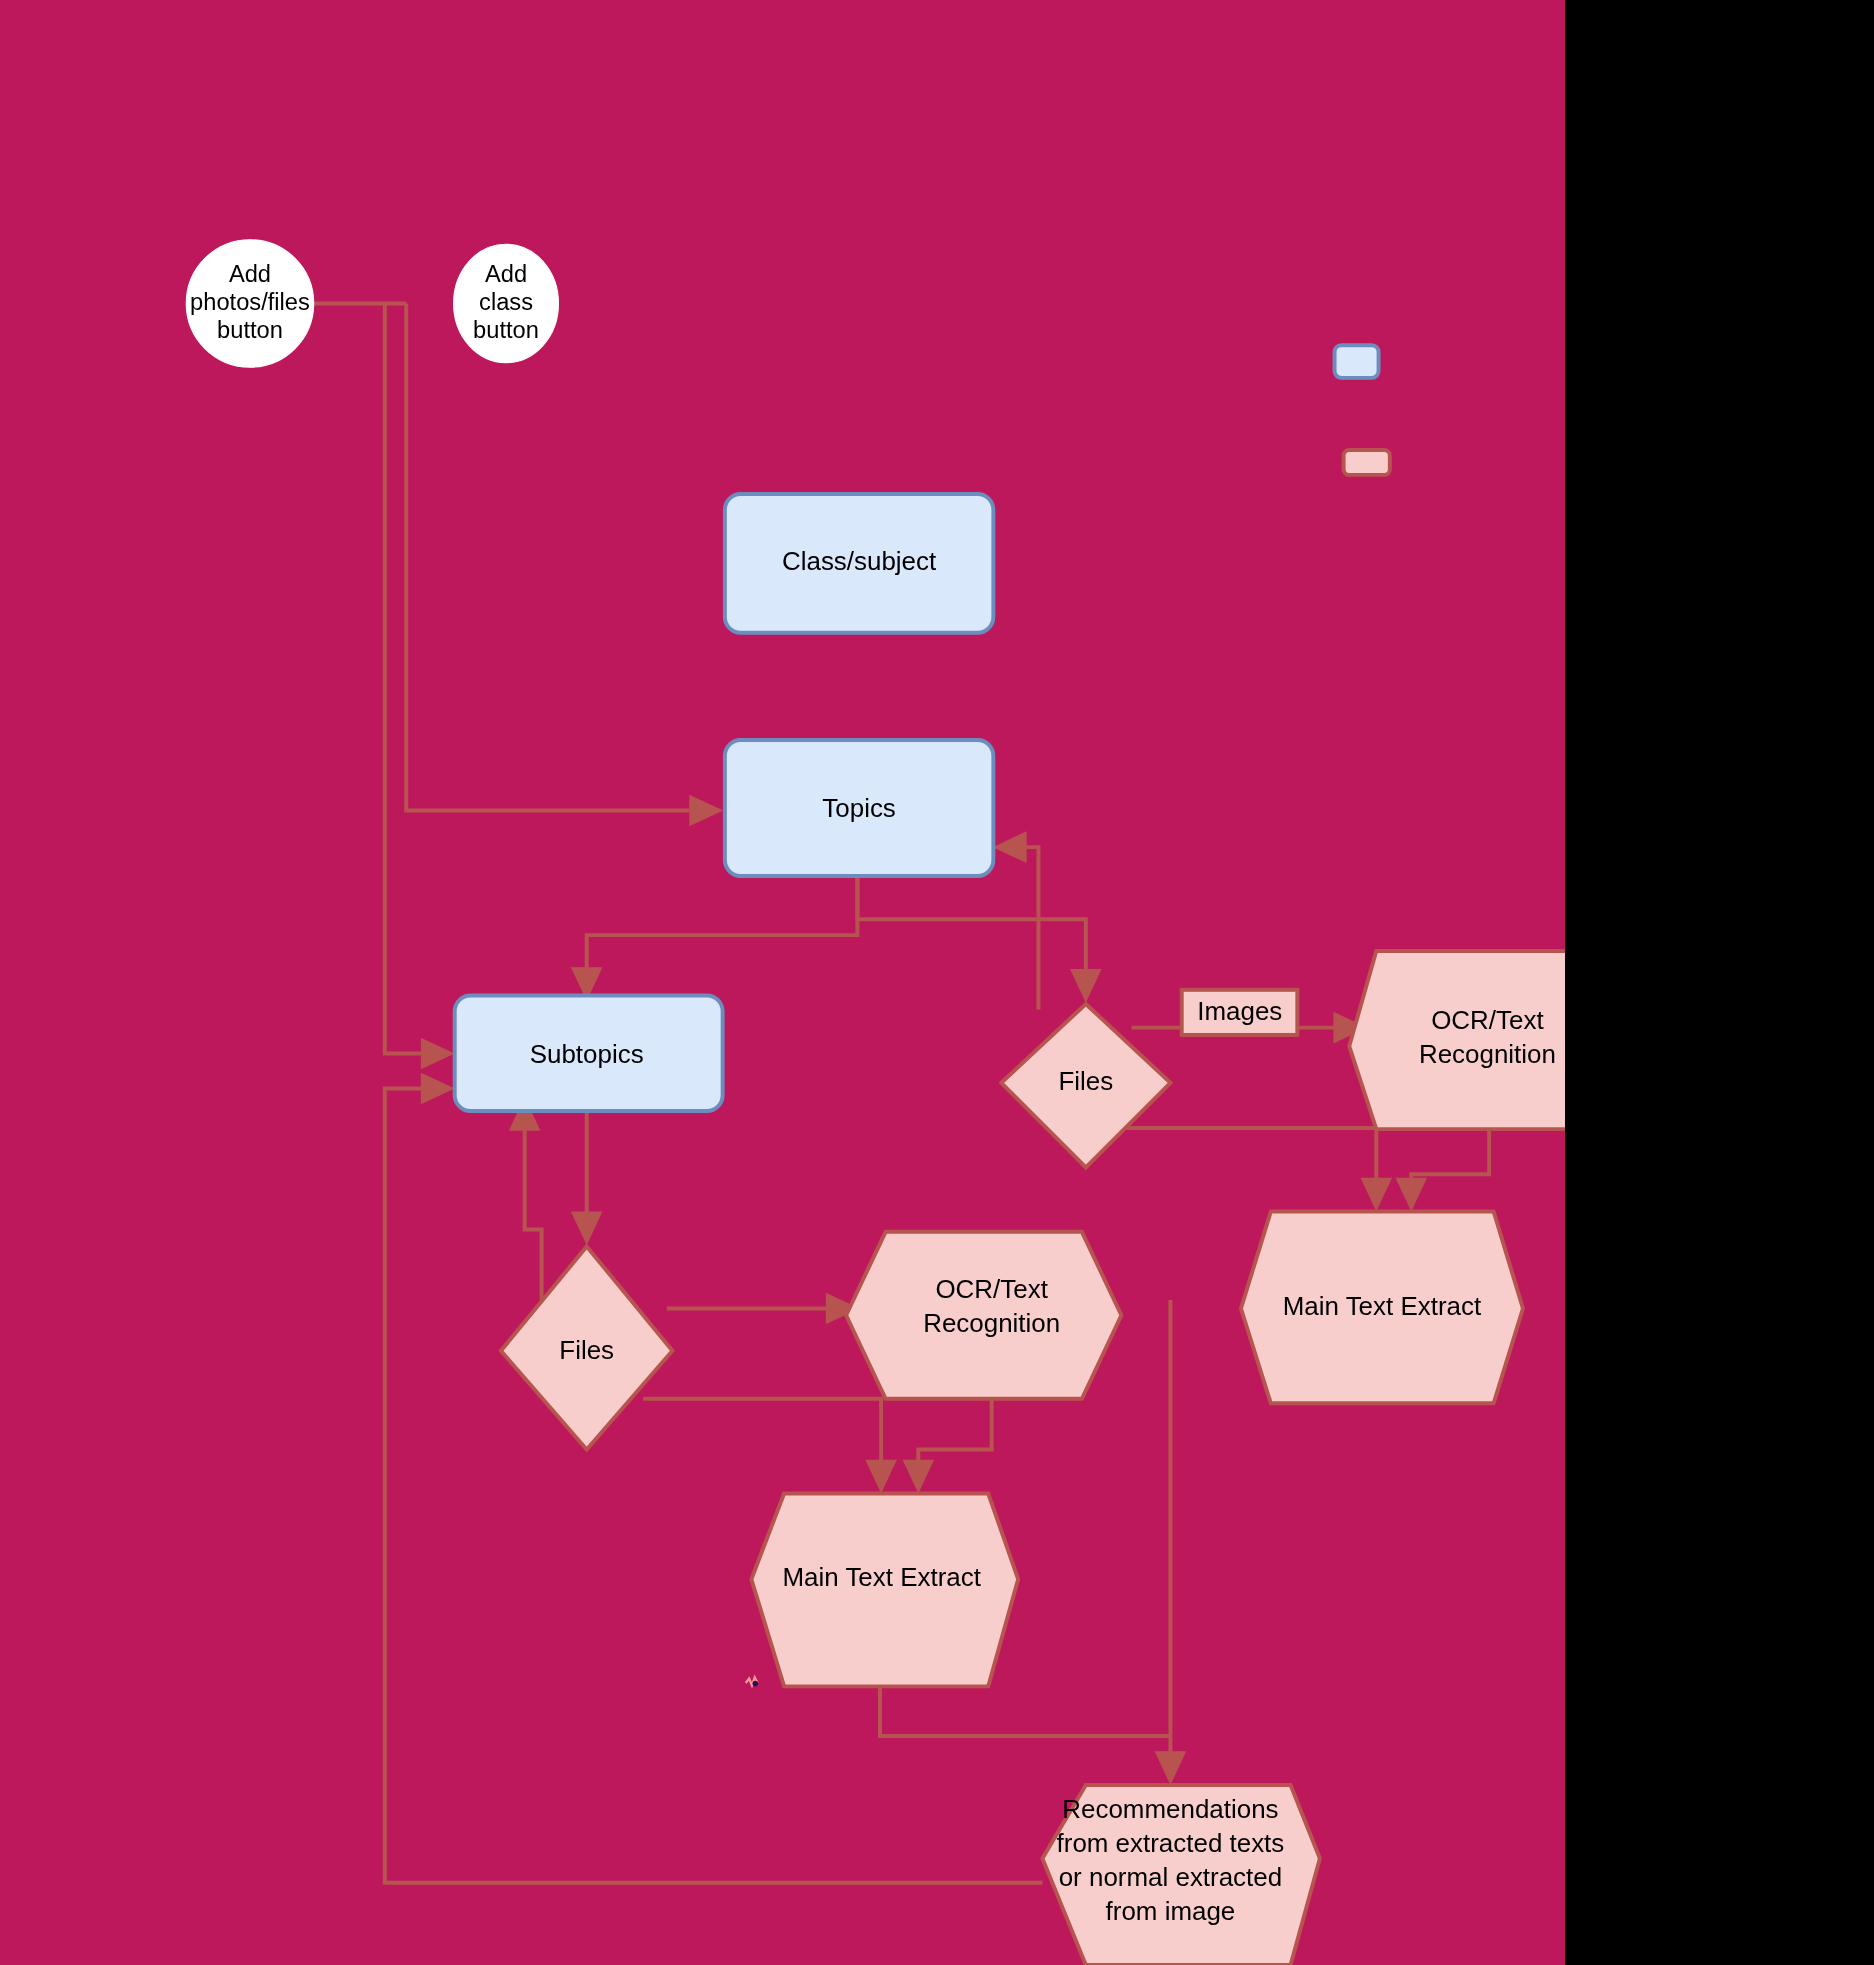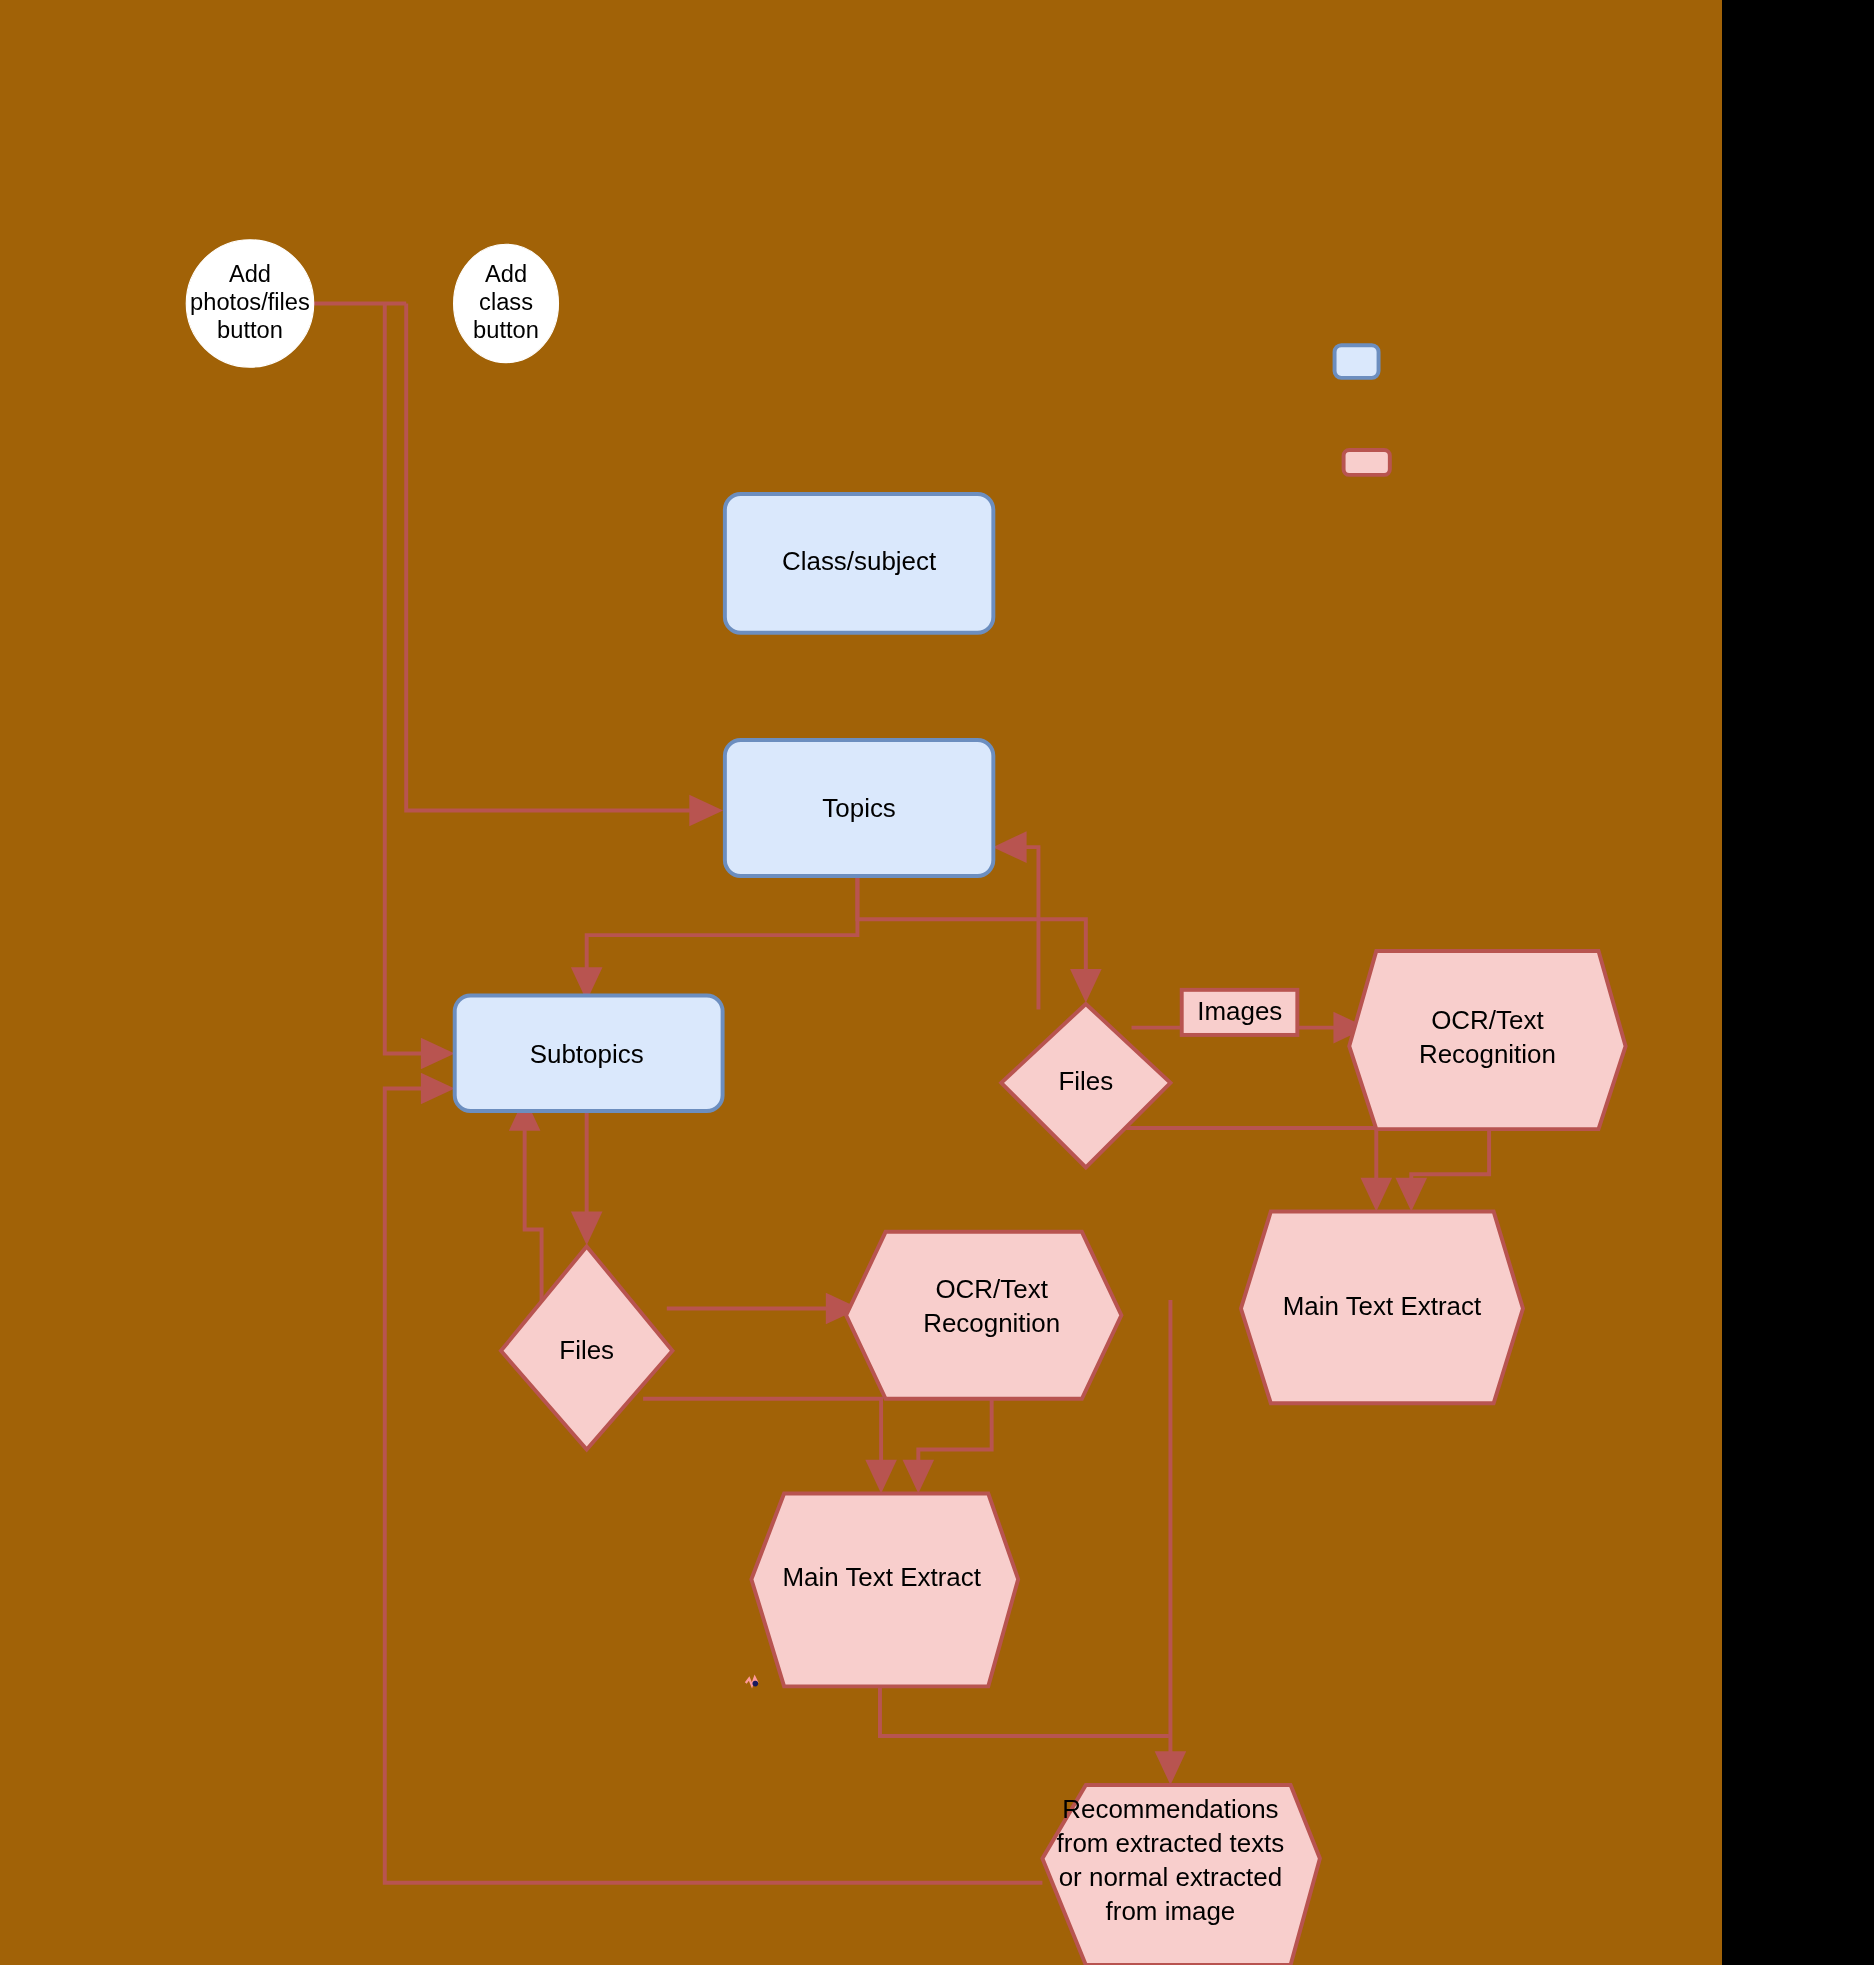--- a/index.html
+++ b/index.html
@@ -2,23 +2,23 @@
 <html style="font-size:9px"><head>
 <meta charset="utf-8">
 <style>
   html, body {
     margin: 0;
     padding: 0;
     background: #000000;
   }
   #canvas-wrap {
     position: relative;
-    width: 1722px;
+    width: 1565px;
     height: 1965px;
-    background: #a16207;
+    background: #be185d;
     overflow: hidden;
   }
   svg#diagram {
     display: block;
     width: 1875px;
     height: 1965px;
   }
   .node-label {
     font-family: "Liberation Sans", sans-serif;
     fill: #000000;

